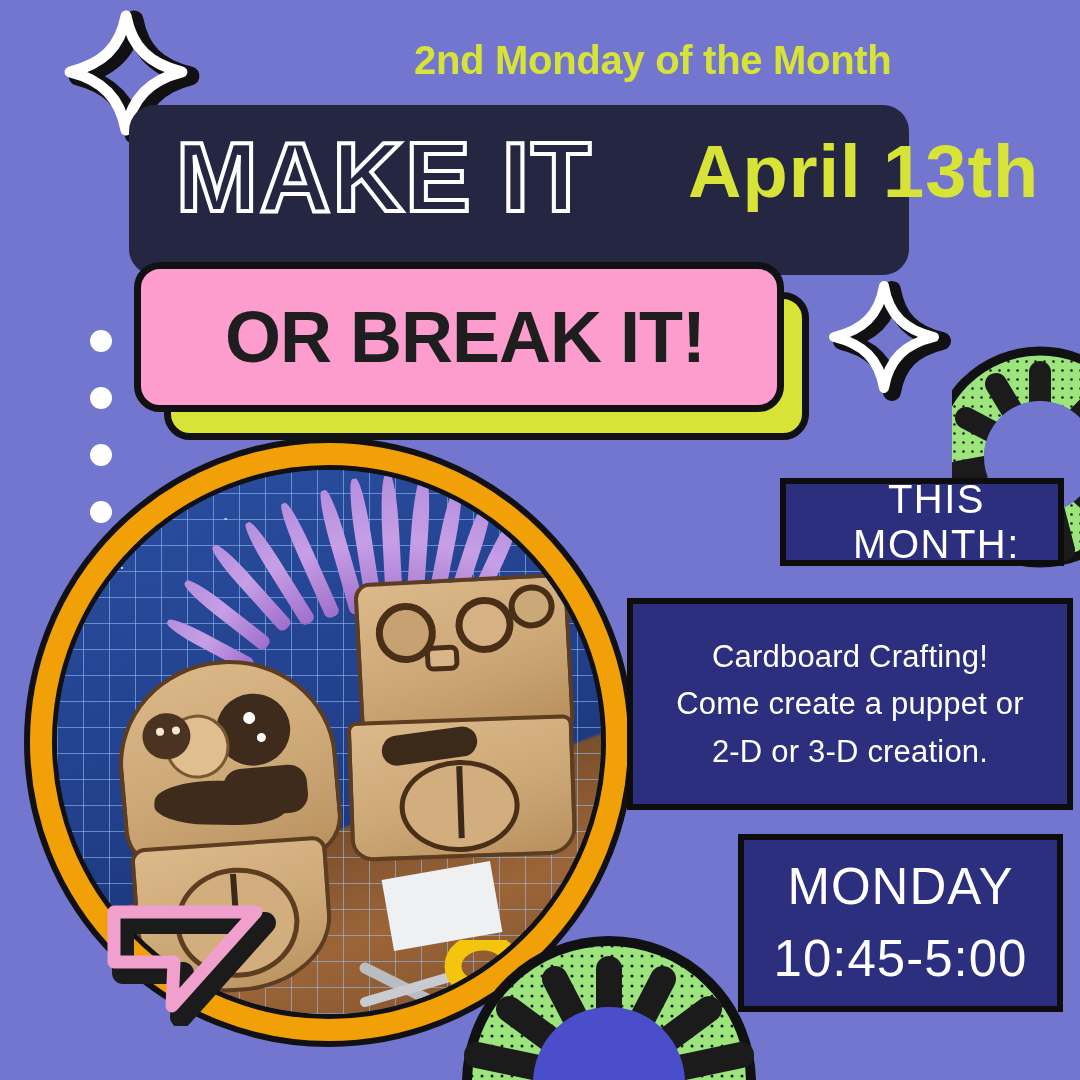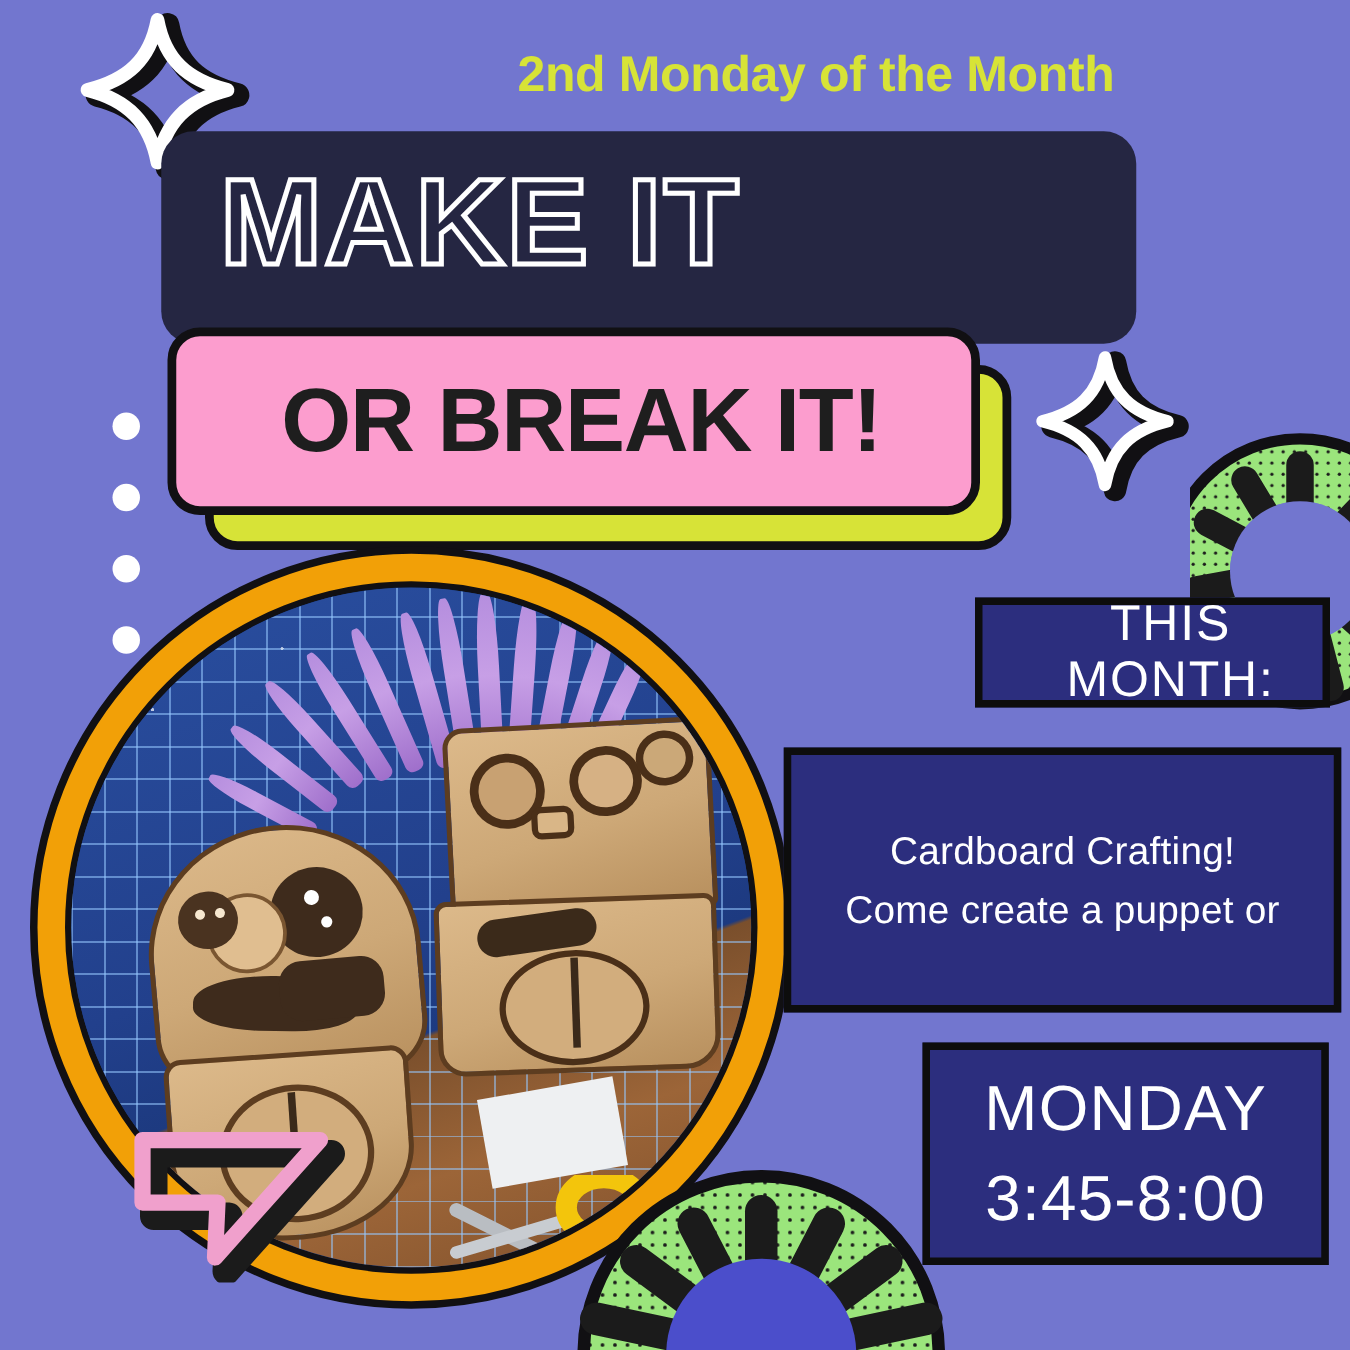--- a/index.html
+++ b/index.html
@@ -133,20 +133,21 @@
 </style>
 </head>
 <body>
 
 <div id="poster">
 
   <div class="kicker">2nd Monday of the Month</div>
 
   <div class="navy-block"></div>
   <div class="make-it">MAKE IT</div>
+  <div class="april">April 13th</div>
 
   <div class="banner-shadow"></div>
   <div class="banner">
     <span>OR BREAK IT!</span>
   </div>
 
   <div class="dot-col">
     <i></i>
     <i></i>
     <i></i>
@@ -293,20 +294,21 @@
     </svg>
   </div>
 
   <div class="box" id="this-month-box">
     <div class="t">THIS MONTH:</div>
   </div>
 
   <div class="box" id="desc-box">
     <div class="t">Cardboard Crafting!</div>
     <div class="t">Come create a puppet or</div>
+    <div class="t">2-D or 3-D creation.</div>
   </div>
 
   <div class="box" id="time-box">
     <div class="t">MONDAY</div>
-    <div class="t">3:45-8:00</div>
+    <div class="t">10:45-5:00</div>
   </div>
 
 </div>
 
 </body></html>

